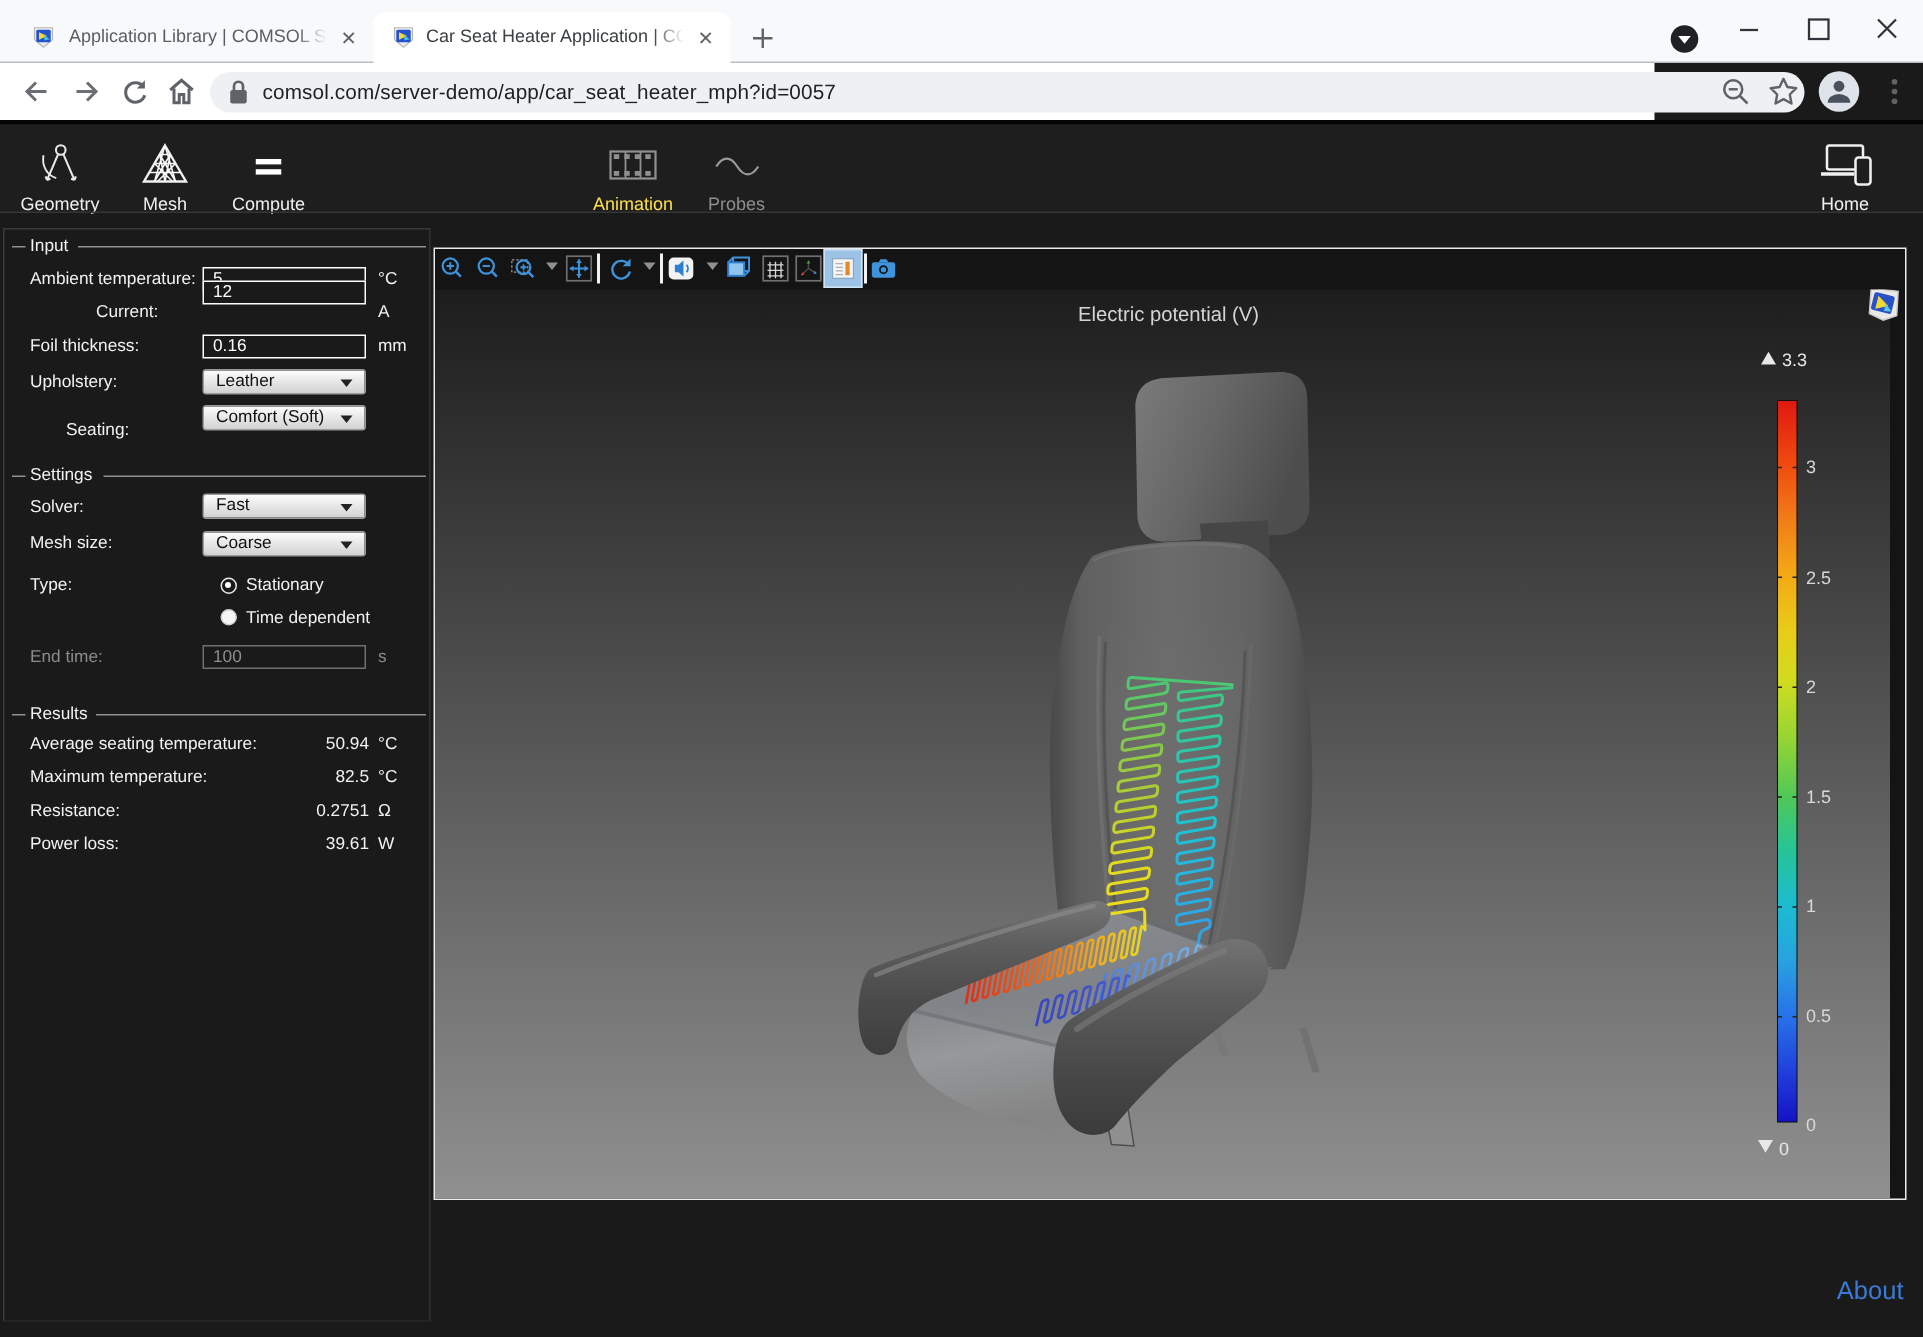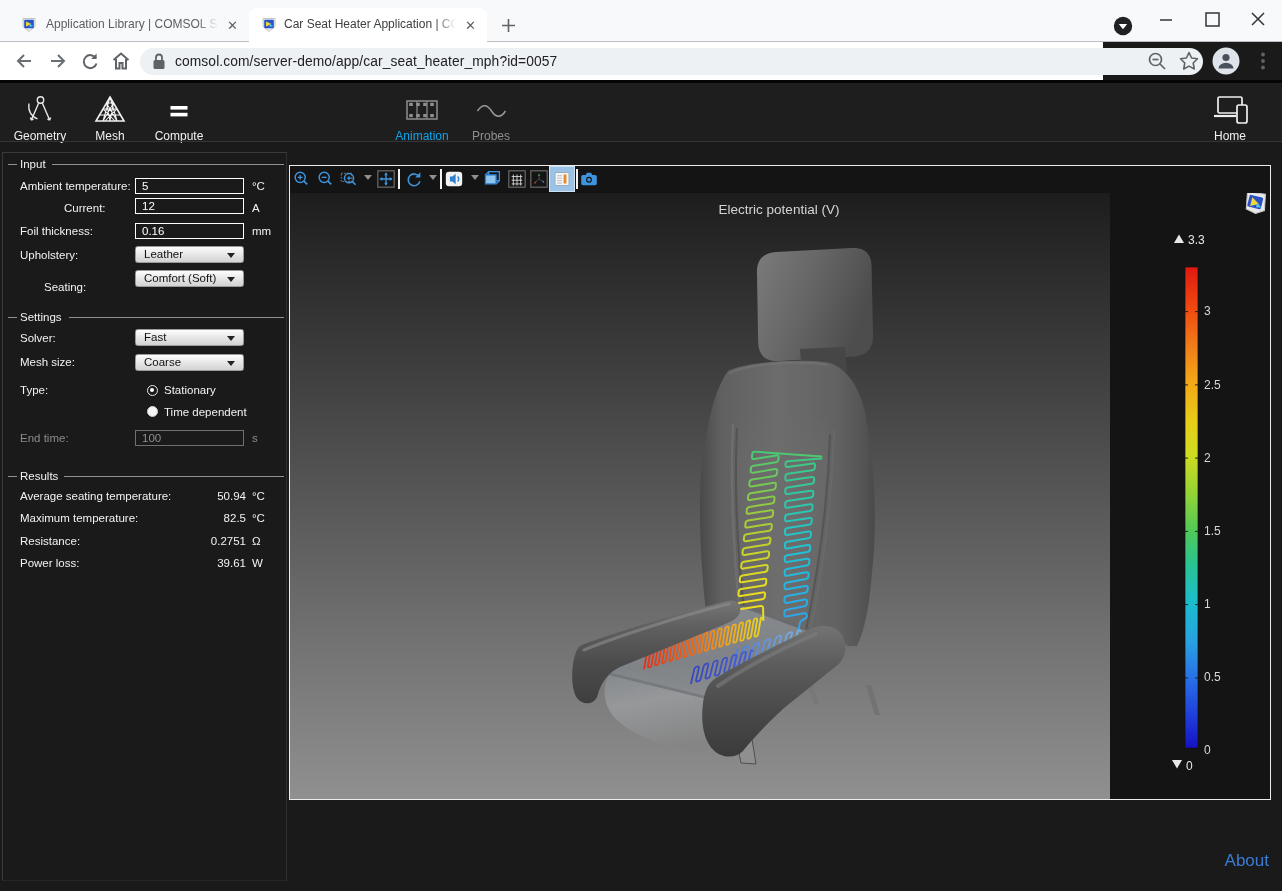--- a/index.html
+++ b/index.html
@@ -51,21 +51,21 @@
 .rlabel { position:absolute; left:161px; white-space:nowrap; }
 .dim { color:#8b8b8b; }
 
 #gfx { position:absolute; left:289px; top:85px; width:982px; height:635px;
   border:1px solid #ececec; background:#141414; }
 #gtb { position:absolute; left:0; top:0; width:980px; height:27px; background:#141414; }
 .gi { position:absolute; top:4px; width:18px; height:18px; }
 .gsep { position:absolute; top:3px; width:1.5px; height:20px; background:#f2f2f2; }
 .garr { position:absolute; top:9px; width:0; height:0; border-left:4px solid transparent;
   border-right:4px solid transparent; border-top:5px solid #8f8f8f; }
-#canvas { position:absolute; left:0; top:27px; width:820px; height:606px;
+#canvas { position:absolute; left:0; top:27px; width:970px; height:606px;
   background:linear-gradient(#1d1d1d,#909090); }
 #about { position:absolute; right:13px; top:771px; color:#3a7bd5; font-size:17px; }
 </style>
 </head>
 <body>
 
 <div id="tabstrip">
   <svg class="abs" style="left:21px; top:17px;" width="16" height="16" viewBox="0 0 16 16">
     <path d="M2 1.5 L14 1.5 L14 9.5 L8 14.5 L2 9.5 Z" fill="#ececec" stroke="#b8b8b8" stroke-width="0.8"></path>
     <rect x="3.2" y="2.8" width="9.6" height="8.4" rx="1" fill="#2353cc"></rect>
@@ -161,21 +161,21 @@
       </svg>
       <span class="rlbl">Mesh</span>
     </div>
     <div class="rbtn" style="left:134px; width:90px;">
       <svg width="34" height="34" viewBox="0 0 34 34">
         <rect x="8.5" y="13" width="17" height="3.6" fill="#fff"></rect>
         <rect x="8.5" y="19.8" width="17" height="3.6" fill="#fff"></rect>
       </svg>
       <span class="rlbl">Compute</span>
     </div>
-    <div class="rbtn" style="left:377px; width:90px; color:#0ea5e9;">
+    <div class="rbtn" style="left:377px; width:90px; color:#fde047;">
       <svg width="38" height="34" viewBox="0 0 38 34">
         <rect x="4" y="8" width="30" height="18" fill="none" stroke="#8f8f8f" stroke-width="1.5"></rect>
         <path d="M14 8 V26 M24 8 V26" stroke="#8f8f8f" stroke-width="1.2"></path>
         <rect x="6.2" y="9.8" width="3.6" height="3.2" fill="#8f8f8f"></rect>
           <rect x="13.2" y="9.8" width="3.6" height="3.2" fill="#8f8f8f"></rect>
           <rect x="20.2" y="9.8" width="3.6" height="3.2" fill="#8f8f8f"></rect>
           <rect x="27.2" y="9.8" width="3.6" height="3.2" fill="#8f8f8f"></rect>
         <rect x="6.2" y="21" width="3.6" height="3.2" fill="#8f8f8f"></rect>
           <rect x="13.2" y="21" width="3.6" height="3.2" fill="#8f8f8f"></rect>
           <rect x="20.2" y="21" width="3.6" height="3.2" fill="#8f8f8f"></rect>
@@ -202,21 +202,21 @@
   <div id="panel">
     <div class="legend" style="top:11px;">
         <span class="ldash"></span>
         <span class="ltxt">Input</span>
         <span class="lline" style="left:49px;"></span>
       </div>
     <div class="flabel" style="top:26.5px;">Ambient temperature:</div>
     <div class="tinput" style="top:25px;">5</div>
     <div class="funit" style="top:26.5px;">°C</div>
     <div class="flabel" style="top:49px;margin-left:44px;">Current:</div>
-    <div class="tinput" style="top:45px;">12</div>
+    <div class="tinput" style="top:34px;">12</div>
     <div class="funit" style="top:49px;">A</div>
     <div class="flabel" style="top:71.5px;">Foil thickness:</div>
     <div class="tinput" style="top:69.5px;">0.16</div>
     <div class="funit" style="top:71.5px;text-align:right;">mm</div>
     <div class="flabel" style="top:95.5px;">Upholstery:</div>
     <div class="combo" style="top:93px;">Leather</div>
     <div class="flabel" style="top:128px;margin-left:24px;">Seating:</div>
     <div class="combo" style="top:117px;">Comfort (Soft)</div>
     <div class="legend" style="top:164px;">
         <span class="ldash"></span>

